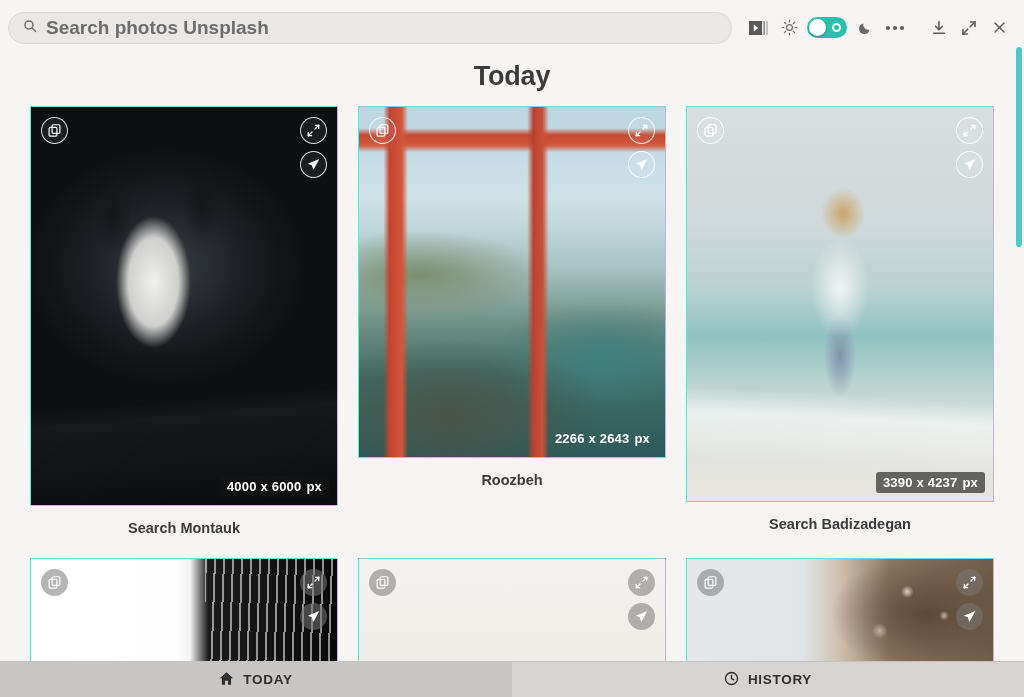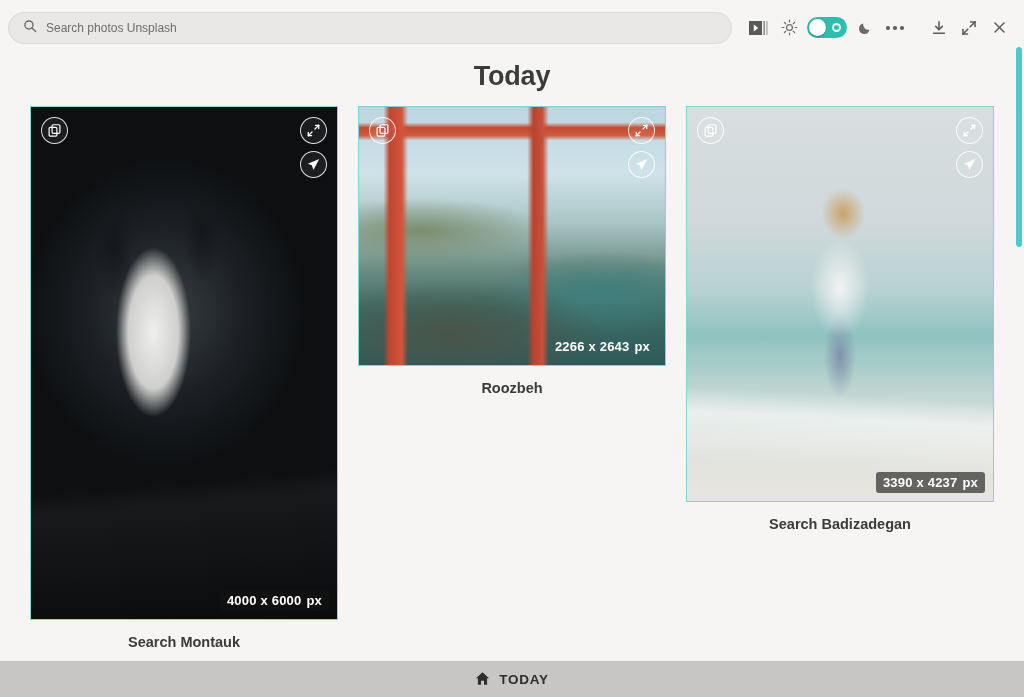--- a/index.html
+++ b/index.html
@@ -31,22 +31,23 @@
     padding: 0 14px;
     gap: 9px;
     margin-right: 12px;
     max-width: 770px;
   }
   .search-icon { flex: 0 0 auto; display:block; }
   .search-input {
     flex: 1 1 auto;
     border: none; outline: none; background: transparent;
     font-family: "Liberation Sans", sans-serif;
-    font-size: 12px;
+    font-size: 19px;
     color: #14532d;
+    font-weight: bold;
   }
   .search-input::placeholder { color: #6d6d6d; opacity: 1; }
 
   .tb-btns { display: flex; align-items: center; gap: 0; }
   .tb-btn {
     width: 30px; height: 30px;
     display: flex; align-items: center; justify-content: center;
     cursor: pointer;
     background: none; border: none;
   }
@@ -104,22 +105,22 @@
   .cell { display: flex; flex-direction: column; align-items: center; }
 
   .card {
     position: relative;
     width: 100%;
     border: 1px solid #7fd4d8;
     overflow: hidden;
     cursor: pointer;
     background: #dfe2e4;
   }
-  .card.h1 { height: 514px; padding-left: 44px; }
-  .card.h2 { height: 260px; }
+  .card.h1 { height: 400px; padding-left: 44px; }
+  .card.h2 { height: 352px; }
   .card.h3 { height: 396px; }
   .card.row2 { height: 110px; border-bottom: none; }
 
   .photo { position: absolute; inset: 0; }
 
   
   .ov {
     position: absolute;
     width: 27px; height: 27px;
     border-radius: 50%;
@@ -511,14 +512,23 @@
   <div class="nav-item active">
     <span>
       <svg width="15" height="15" viewBox="0 0 16 16" fill="#2e2e2e">
         <path d="M8 1.4 L15 7.6 L12.9 7.6 L12.9 14.6 L9.6 14.6 L9.6 10.3 L6.4 10.3 L6.4 14.6 L3.1 14.6 L3.1 7.6 L1 7.6 Z"></path>
       </svg>
     </span>
     <span>TODAY</span>
   </div>
 
 
+  <div class="nav-item">
+    <span>
+      <svg width="15" height="15" viewBox="0 0 16 16" fill="none" stroke="#2e2e2e" stroke-width="1.4" stroke-linecap="round">
+        <circle cx="8" cy="8" r="6.4"></circle>
+          <path d="M8 4.4 L8 8 L10.6 9.4"></path>
+      </svg>
+    </span>
+    <span>HISTORY</span>
+  </div>
 
 </div>
 
 </body></html>

